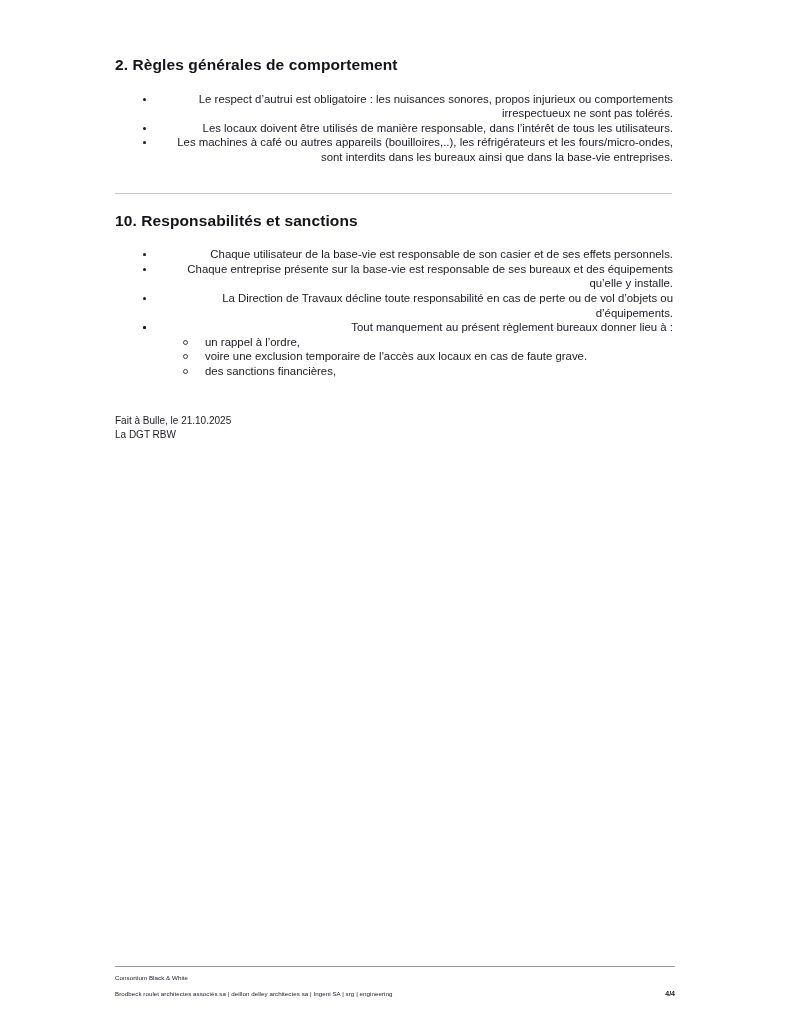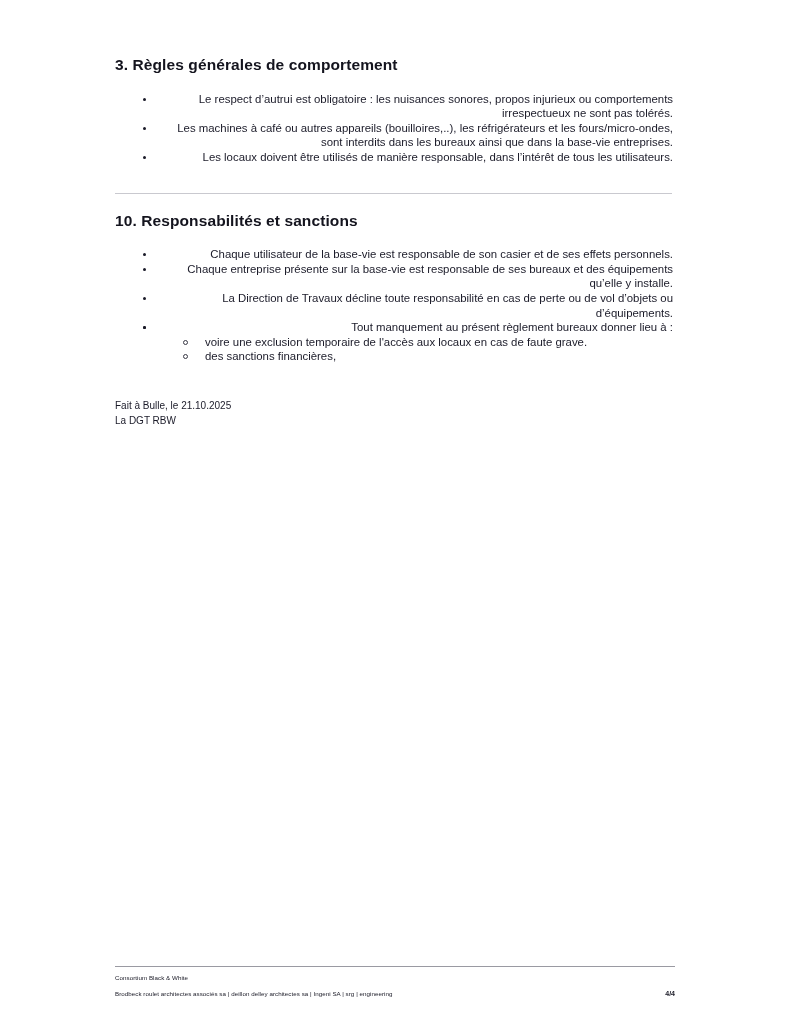--- a/index.html
+++ b/index.html
@@ -152,37 +152,37 @@
   .spacer-after-heading-2 { height: 17px; }
   .spacer-before-signature { height: 35px; }
 </style>
 </head>
 <body>
 
 <div class="page">
 
   <div class="content">
 
-    <h2 class="section-heading">3. Règles générales de comportement</h2>
+    <h2 class="section-heading">2. Règles générales de comportement</h2>
 
     <div class="spacer-after-heading"></div>
 
     <ul class="list">
       <li class="bullet-item">
         <span class="marker dot"></span>
         <span>Le respect d’autrui est obligatoire : les nuisances sonores, propos injurieux ou comportements irrespectueux ne sont pas tolérés.</span>
       </li>
       <li class="bullet-item">
         <span class="marker dot"></span>
+        <span>Les locaux doivent être utilisés de manière responsable, dans l’intérêt de tous les utilisateurs.</span>
+      </li>
+      <li class="bullet-item">
+        <span class="marker dot"></span>
         <span>Les machines à café ou autres appareils (bouilloires,..), les réfrigérateurs et les fours/micro-ondes, sont interdits dans les bureaux ainsi que dans la base-vie entreprises.</span>
       </li>
-      <li class="bullet-item">
-        <span class="marker dot"></span>
-        <span>Les locaux doivent être utilisés de manière responsable, dans l’intérêt de tous les utilisateurs.</span>
-      </li>
     </ul>
 
     <div class="spacer-before-divider"></div>
 
     <div class="divider"></div>
 
     <div class="spacer-after-divider"></div>
 
     <h2 class="section-heading">10. Responsabilités et sanctions</h2>
 
@@ -204,20 +204,24 @@
       <li class="bullet-item">
         <span class="marker dot"></span>
       </li>
       <li class="bullet-item">
         <span class="marker dot"></span>
         <span>Tout manquement au présent règlement bureaux donner lieu à :</span>
       </li>
     </ul>
 
     <ul class="sublist">
+      <li class="sub-item">
+        <span class="marker circle"></span>
+        <span>un rappel à l’ordre,</span>
+      </li>
       <li class="sub-item">
         <span class="marker circle"></span>
         <span>voire une exclusion temporaire de l'accès aux locaux en cas de faute grave.</span>
       </li>
       <li class="sub-item">
         <span class="marker circle"></span>
         <span>des sanctions financières,</span>
       </li>
     </ul>
 

